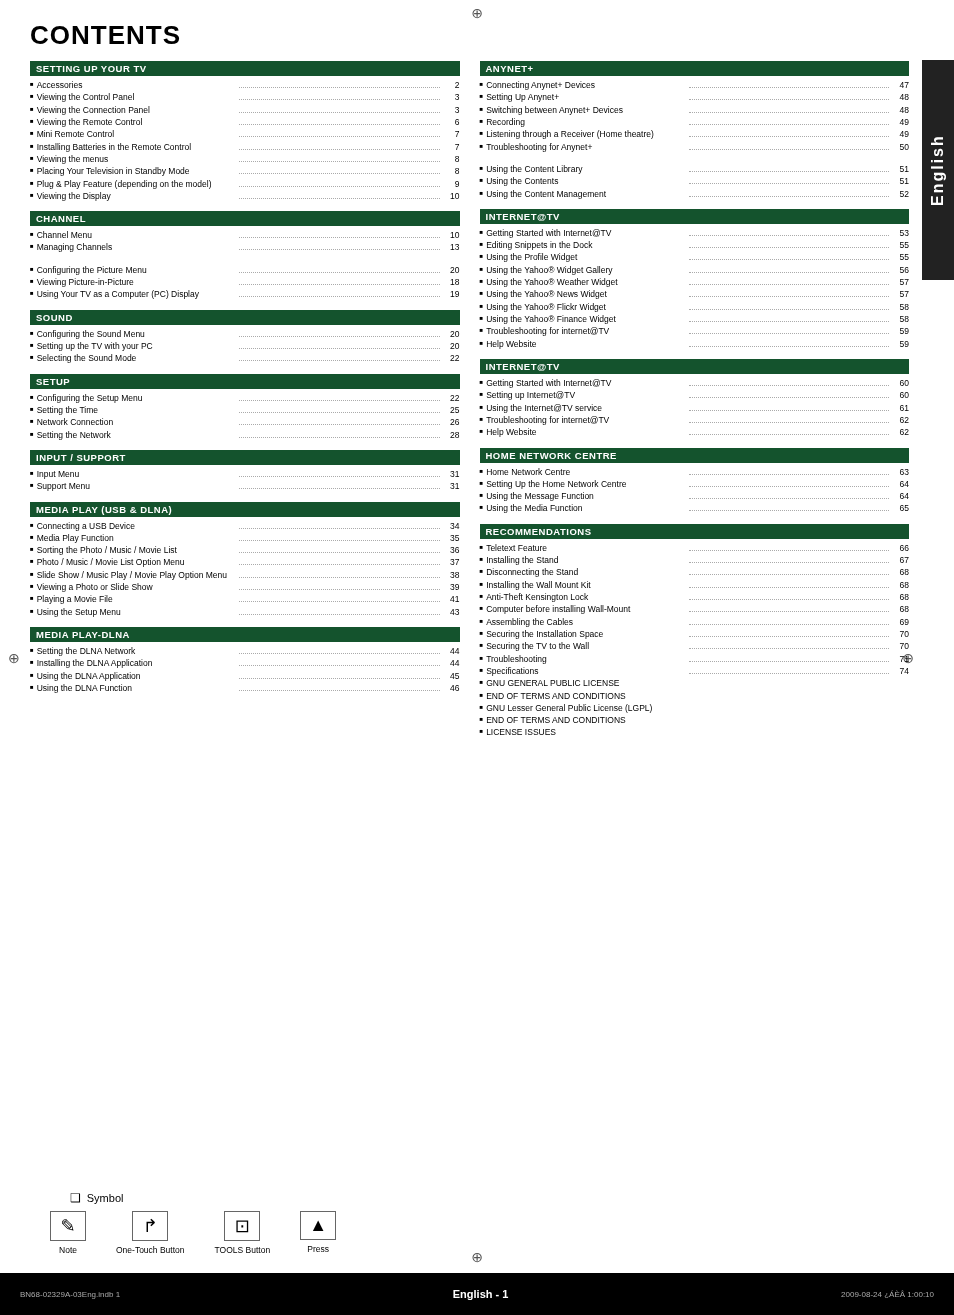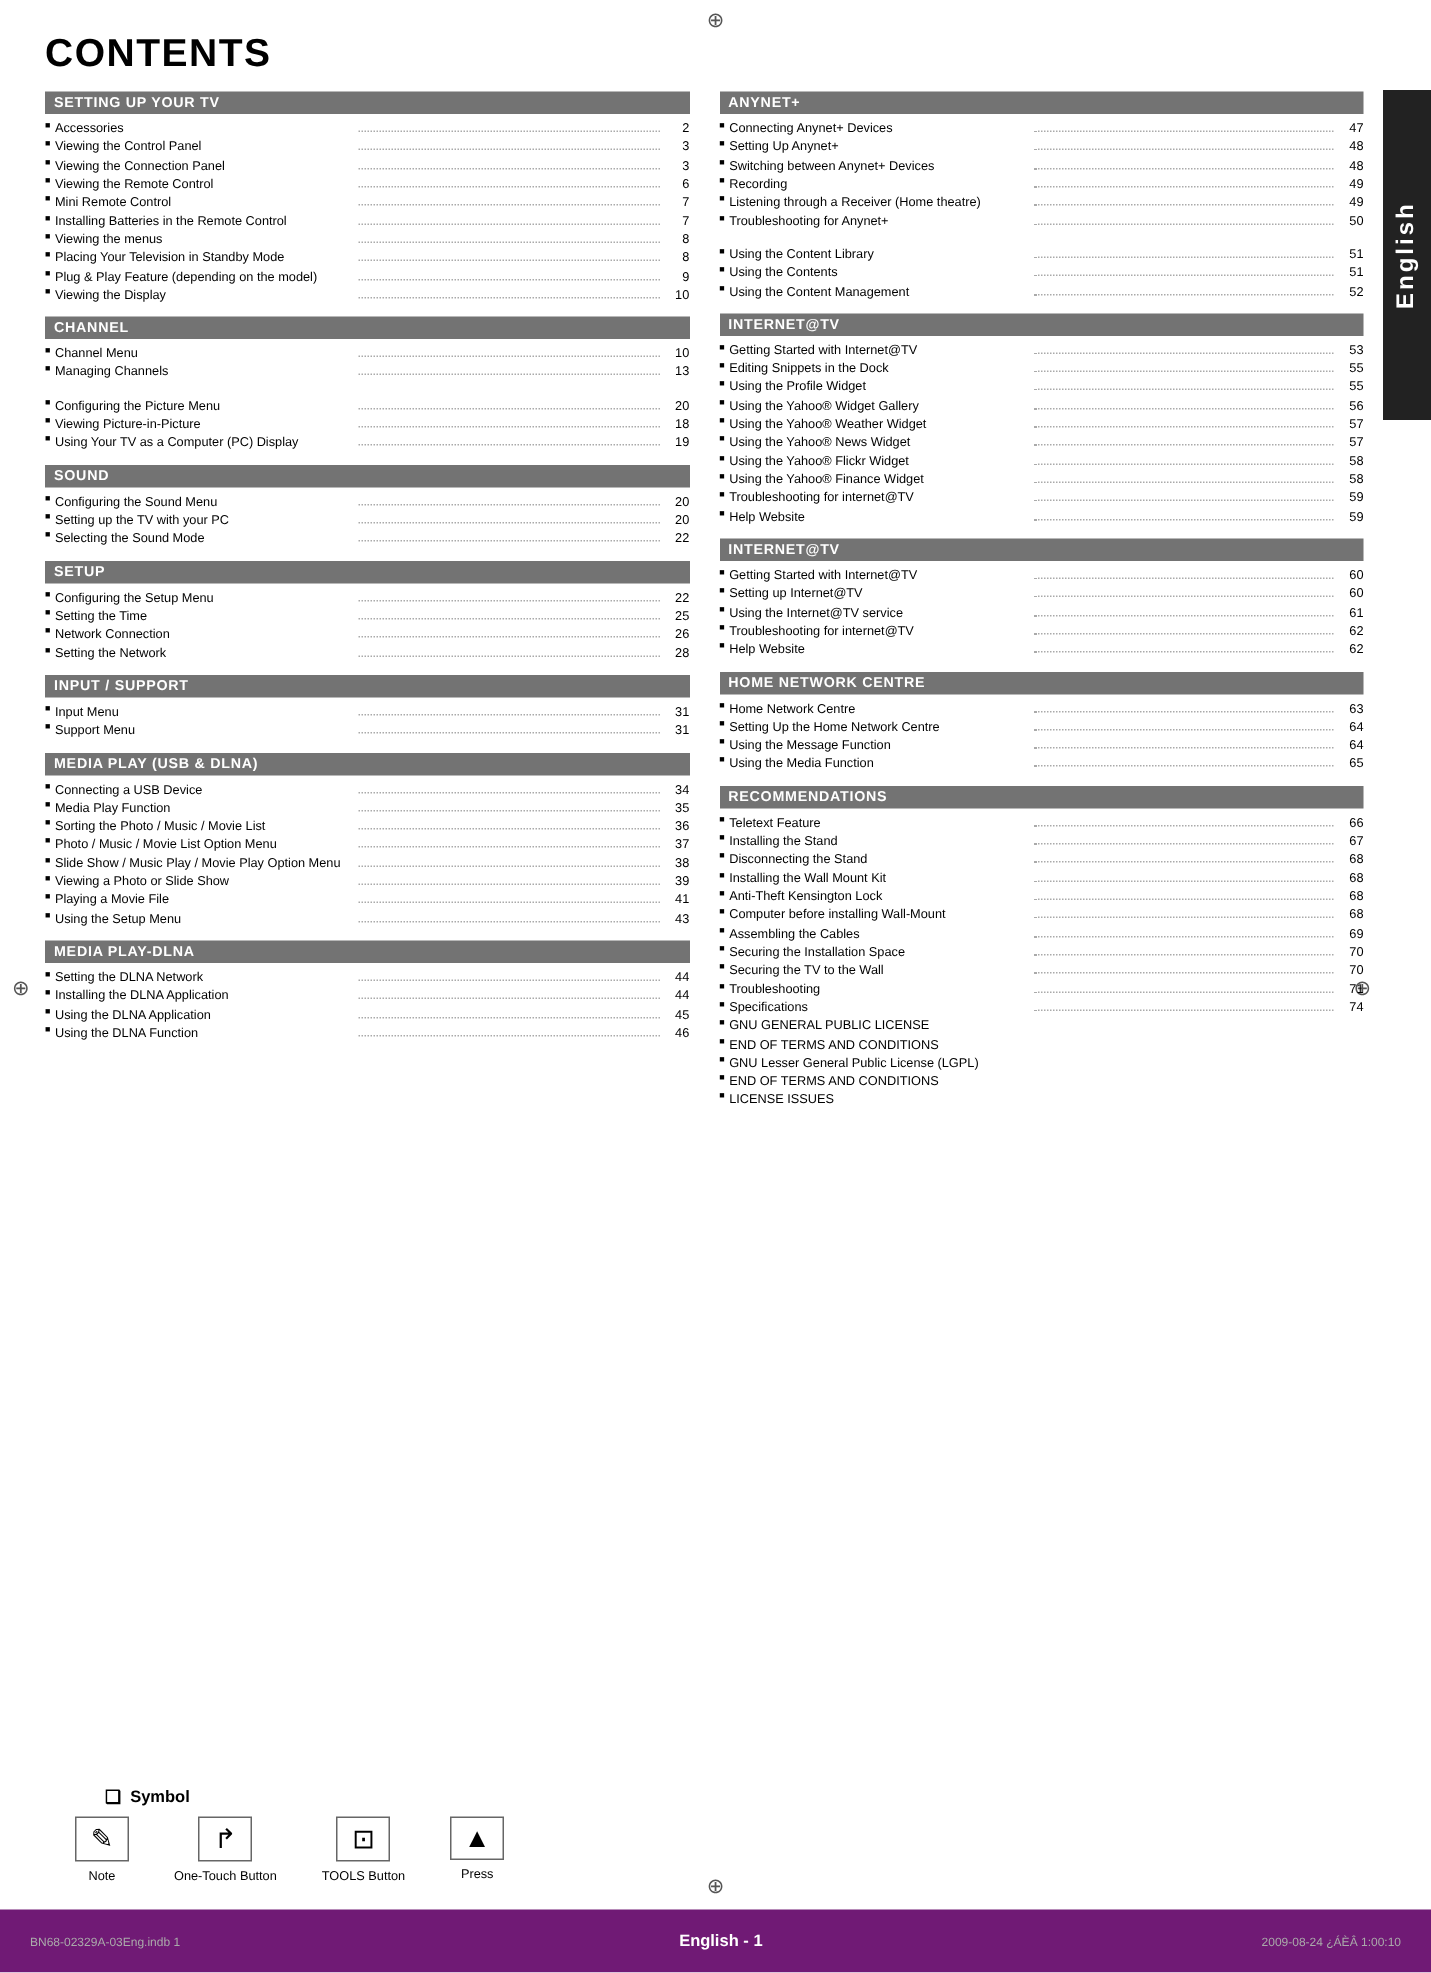--- a/index.html
+++ b/index.html
@@ -75,21 +75,21 @@
       flex: 1;
       min-width: 0;
     }
 
     
     .section {
       margin-bottom: 8px;
     }
 
     .section-header {
-      background: #737373;
+      background: #14532d;
       color: #fff;
       font-size: 9.5px;
       font-weight: bold;
       padding: 2px 6px;
       letter-spacing: 0.5px;
       margin-bottom: 2px;
     }
 
     .section-items {
       padding: 1px 0;
@@ -132,21 +132,21 @@
     
     .symbol-section {
       position: absolute;
       bottom: 60px;
       left: 30px;
       right: 45px;
     }
 
     .symbol-title {
       font-size: 11px;
-      font-weight: bold;
+      font-weight: normal;
       margin-bottom: 6px;
       display: flex;
       align-items: center;
       gap: 6px;
       padding-left: 40px;
     }
 
     .symbol-title::before {
       content: '❑';
       font-size: 12px;
@@ -178,21 +178,21 @@
       font-size: 8.5px;
     }
 
     
     .footer-bar {
       position: absolute;
       bottom: 0;
       left: 0;
       right: 0;
       height: 42px;
-      background: #701a75;
+      background: #000000;
       display: flex;
       align-items: center;
       justify-content: space-between;
       padding: 0 20px;
     }
 
     .footer-page-info {
       color: #fff;
       font-size: 11px;
       font-weight: bold;

